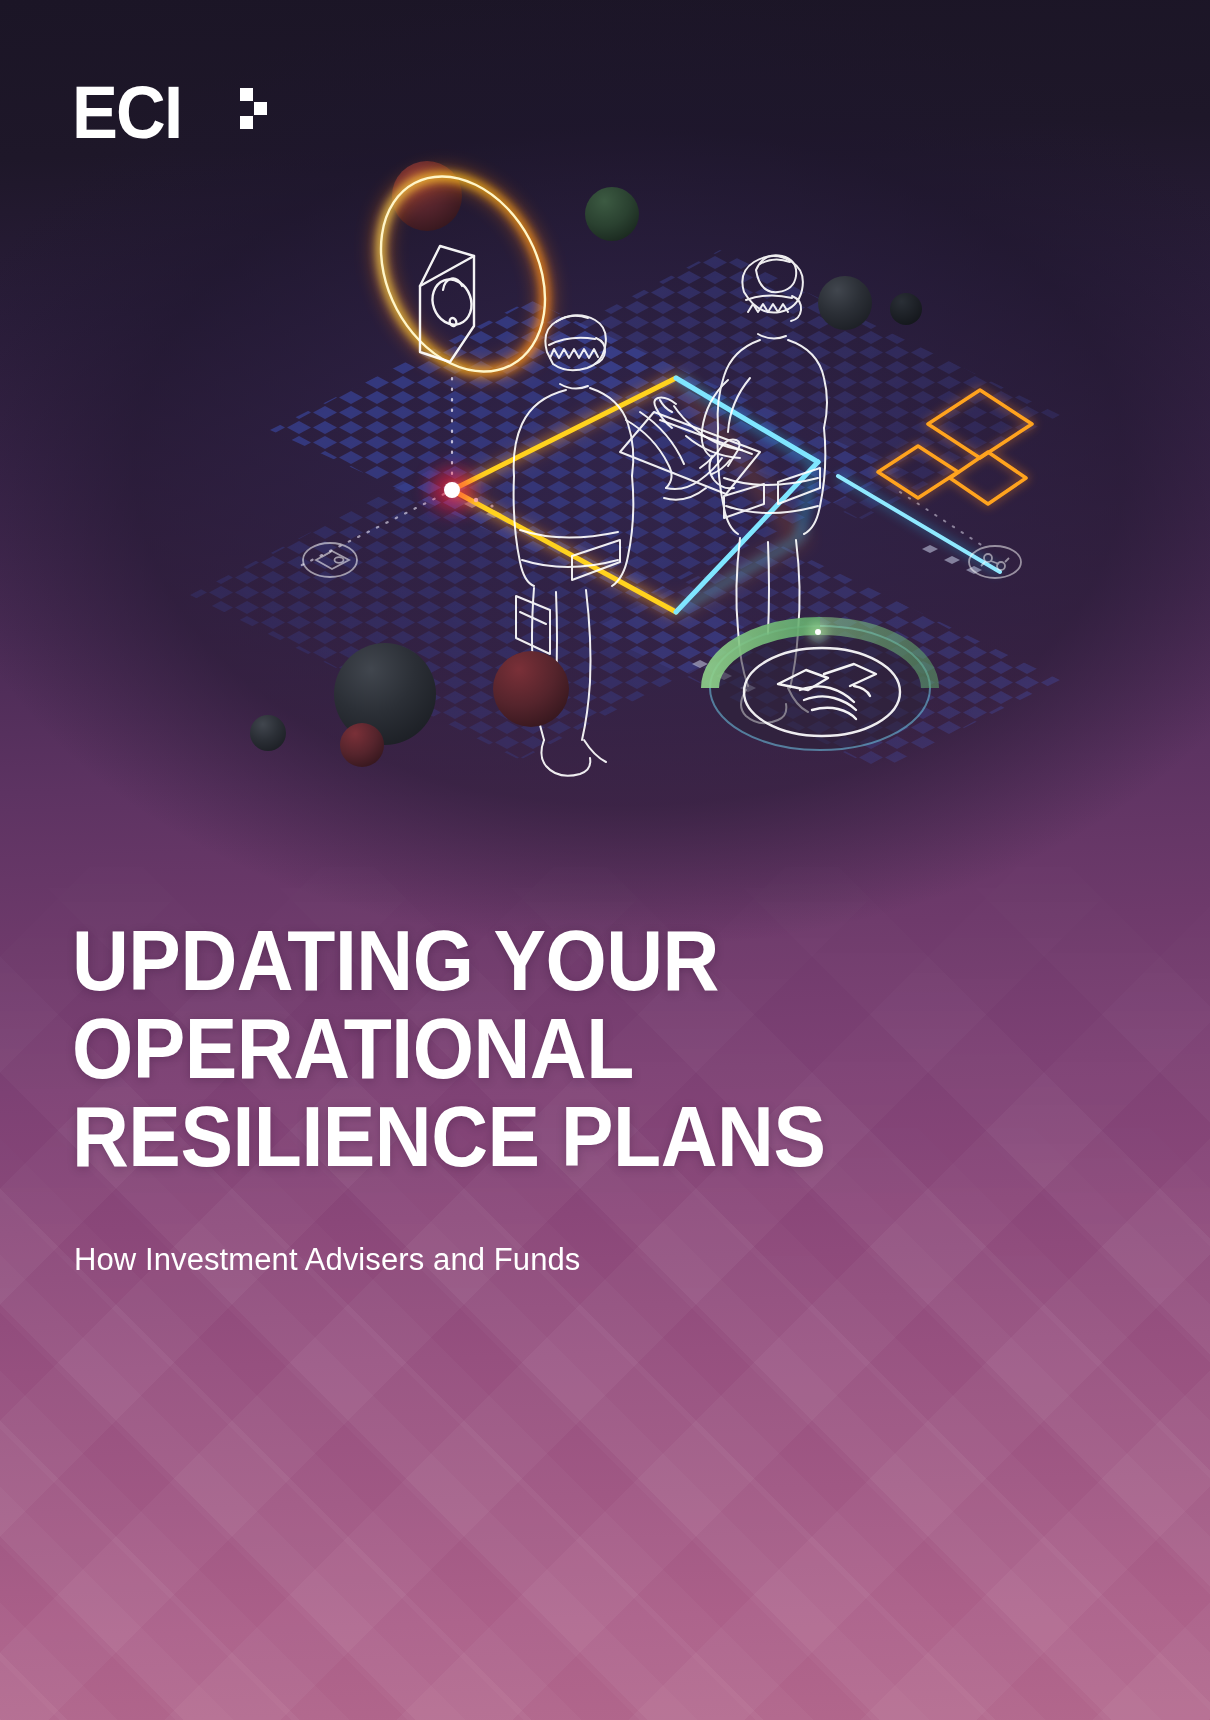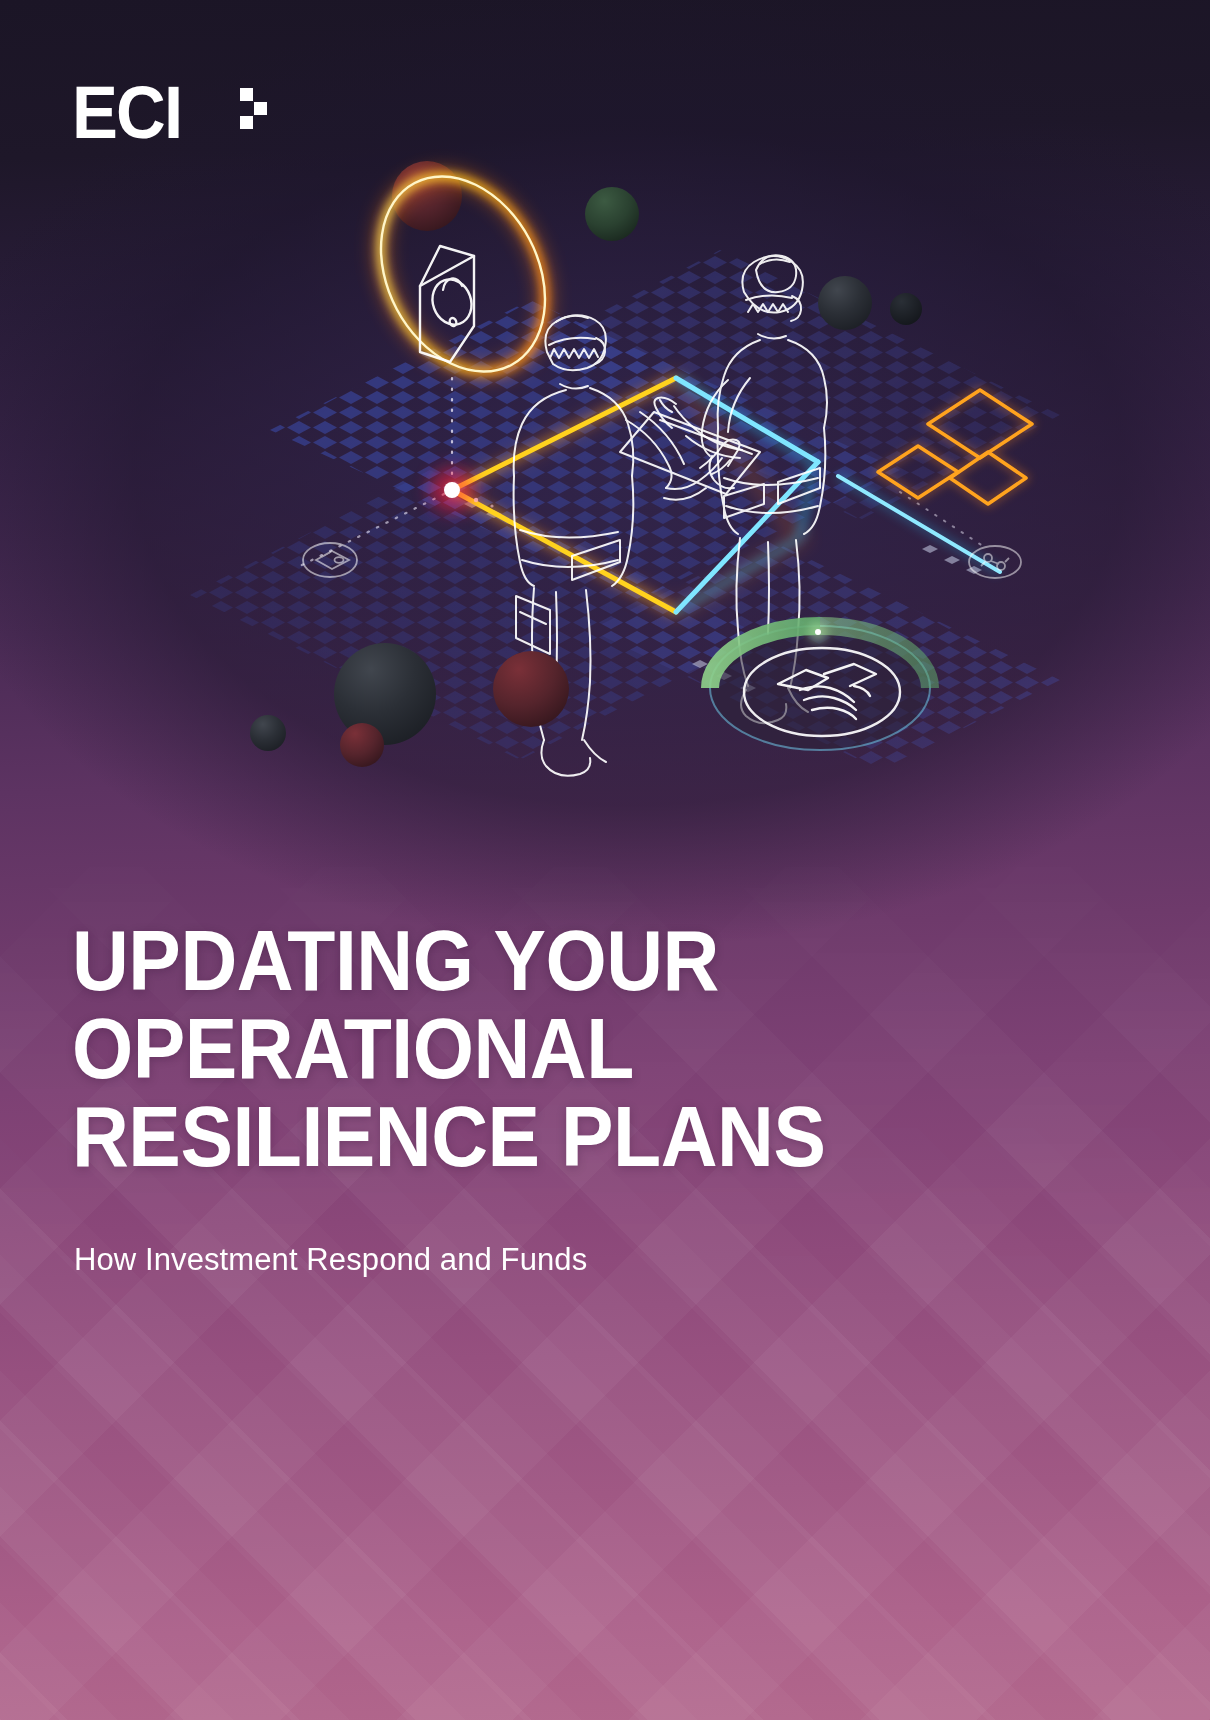--- a/index.html
+++ b/index.html
@@ -440,16 +440,16 @@
     <span class="logo-sq" style="left:168px; top:42px;"></span>
   </div>
 
   <div id="headline">
     <div class="headline-line">UPDATING YOUR</div>
     <div class="headline-line">OPERATIONAL</div>
     <div class="headline-line">RESILIENCE PLANS</div>
   </div>
 
   <div id="subtitle">
-    <div class="subtitle-line">How Investment Respond and Funds</div>
+    <div class="subtitle-line">How Investment Advisers and Funds</div>
   </div>
 
 </div>
 
 </body></html>

